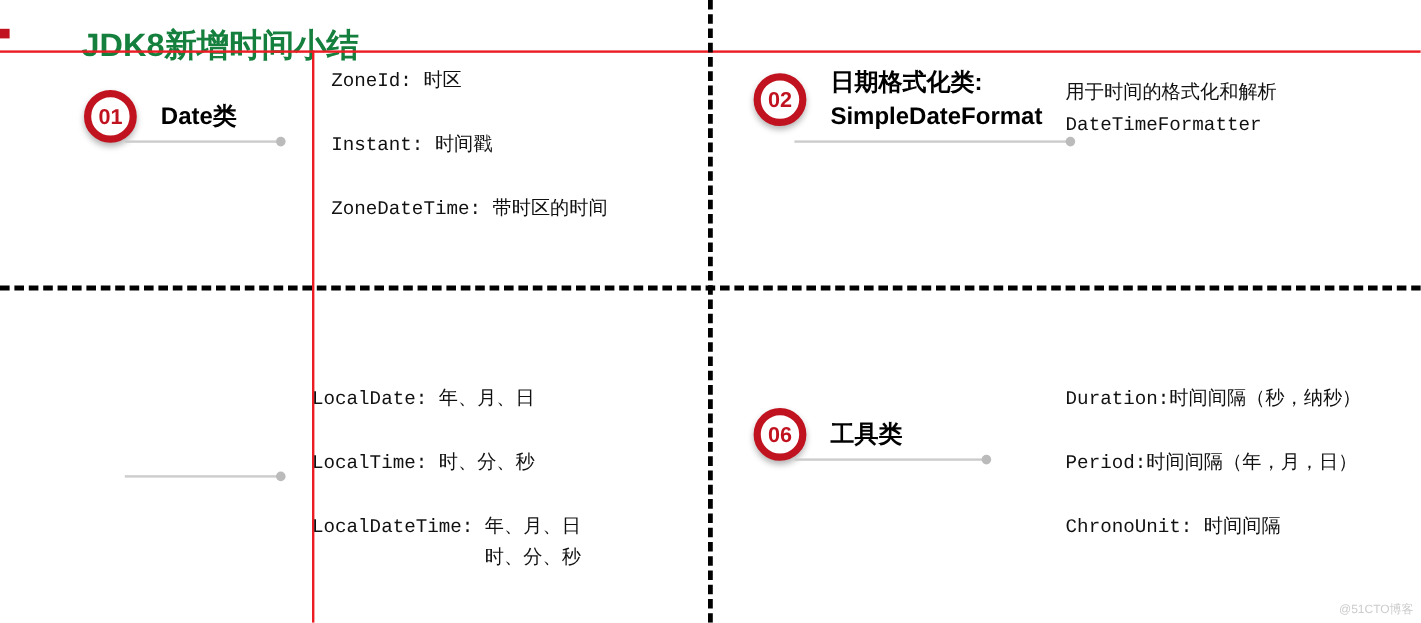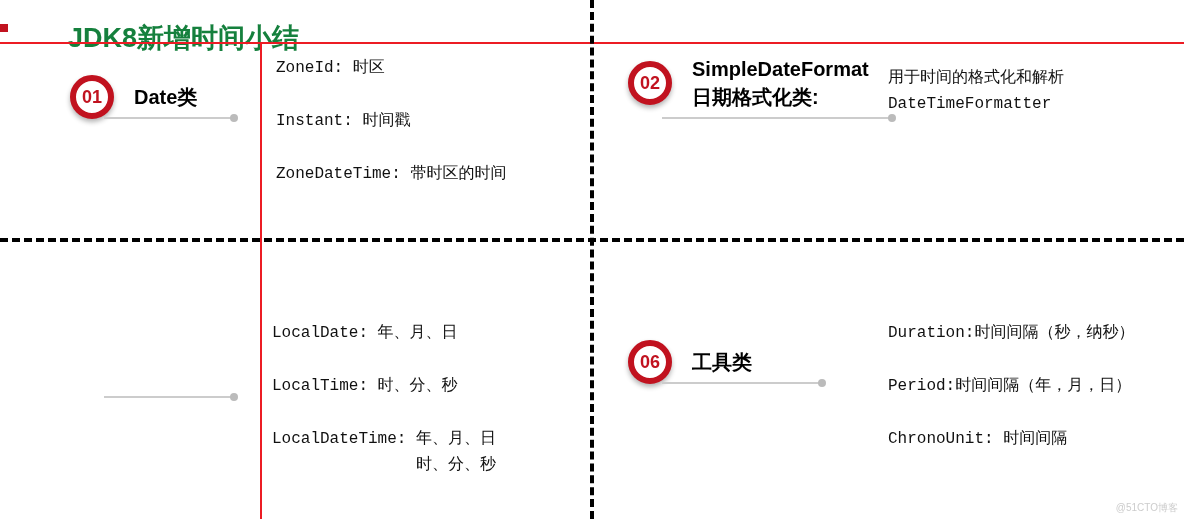--- a/index.html
+++ b/index.html
@@ -57,21 +57,21 @@
       content:""; position:absolute; right:-4px; top:-3px;
       width:8px; height:8px; border-radius:50%; background:#bbb;
     }
     .content {
       position:absolute; font-size:16px;
       font-family:"Courier New",Consolas,monospace;
       line-height:1.65; color:#111;
     }
     .c1 { top:0; left:206px; }
     .c2 { top:10px; left:260px; }
-    .c3 { top:0; left:190px;padding-left:12px; }
+    .c3 { top:0; left:190px; }
     .c4 { top:0; left:260px; }
     .q1 .heading, .q3 .heading, .q4 .heading { margin-top:20px;align-items:center; }
     .watermark {
       position:absolute; right:6px; bottom:4px;
       font-size:10px; color:#ccc;
     }
   </style>
 </head>
 <body>
 
@@ -92,22 +92,22 @@
     <div>ZoneId: 时区</div><br>
     <div>Instant: 时间戳</div><br>
     <div>ZoneDateTime: 带时区的时间</div>
   </div>
 </div>
 
 <div class="quad q2">
   <div class="heading">
     <div class="badge">02</div>
     <div class="heading-text">
+      <div>日期格式化类:</div>
       <div>SimpleDateFormat</div>
-      <div>日期格式化类:</div>
     </div>
   </div>
   <div class="conn" style="width:230px;"></div>
   <div class="content c2">
     <div>用于时间的格式化和解析</div>
     <div>DateTimeFormatter</div>
   </div>
 </div>
 
 <div class="quad q3">

